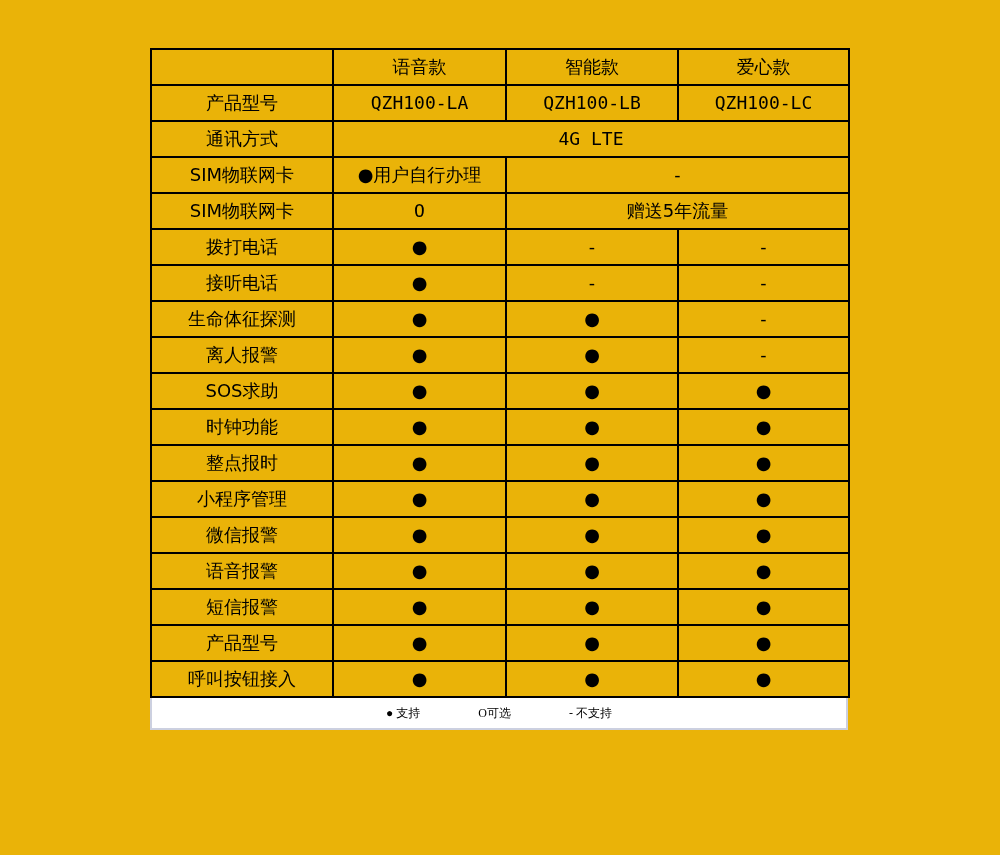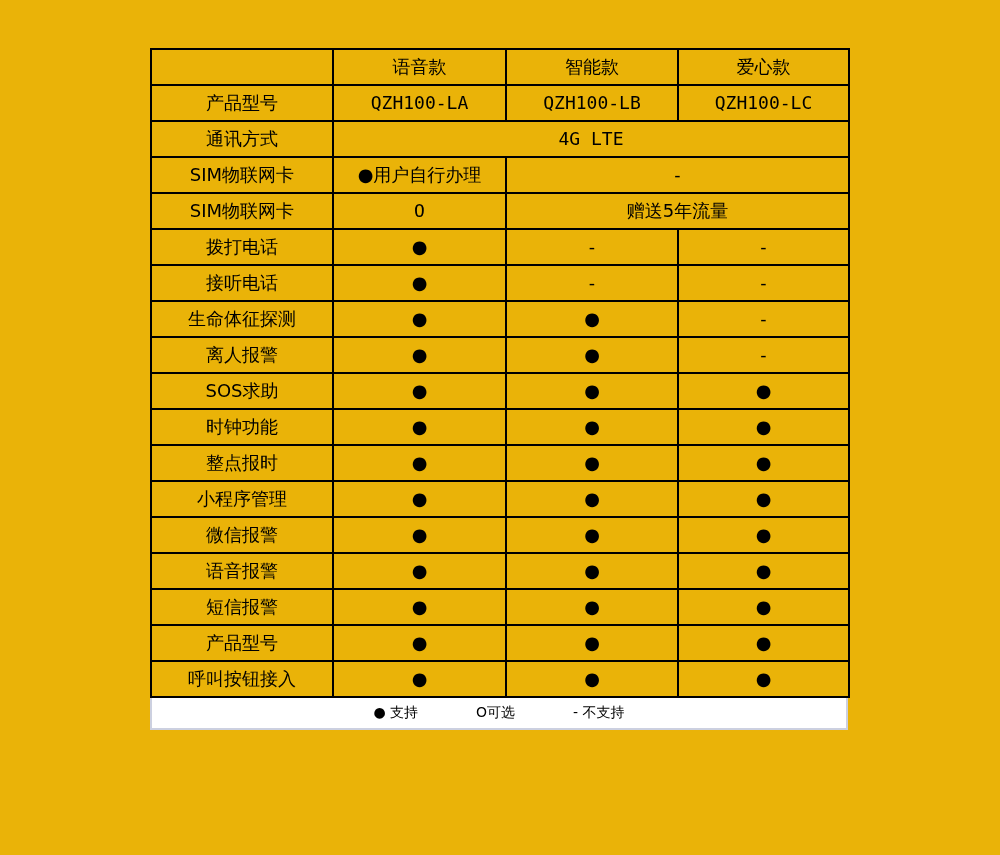--- a/index.html
+++ b/index.html
@@ -67,22 +67,23 @@
     font-size: 18px;
   }
   .legend {
     border: 2px solid #ccd0e0;
     border-top: none;
     height: 30px;
     display: flex;
     justify-content: center;
     align-items: center;
     gap: 58px;
-    font-size: 14px;
+    font-size: 12px;
     background: #ffffff;
+    font-family: Liberation Serif, serif;
   }
   .legend span {
     white-space: nowrap;
   }
 </style>
 </head>
 <body>
 
 <div class="page">
   <div class="wrap">

